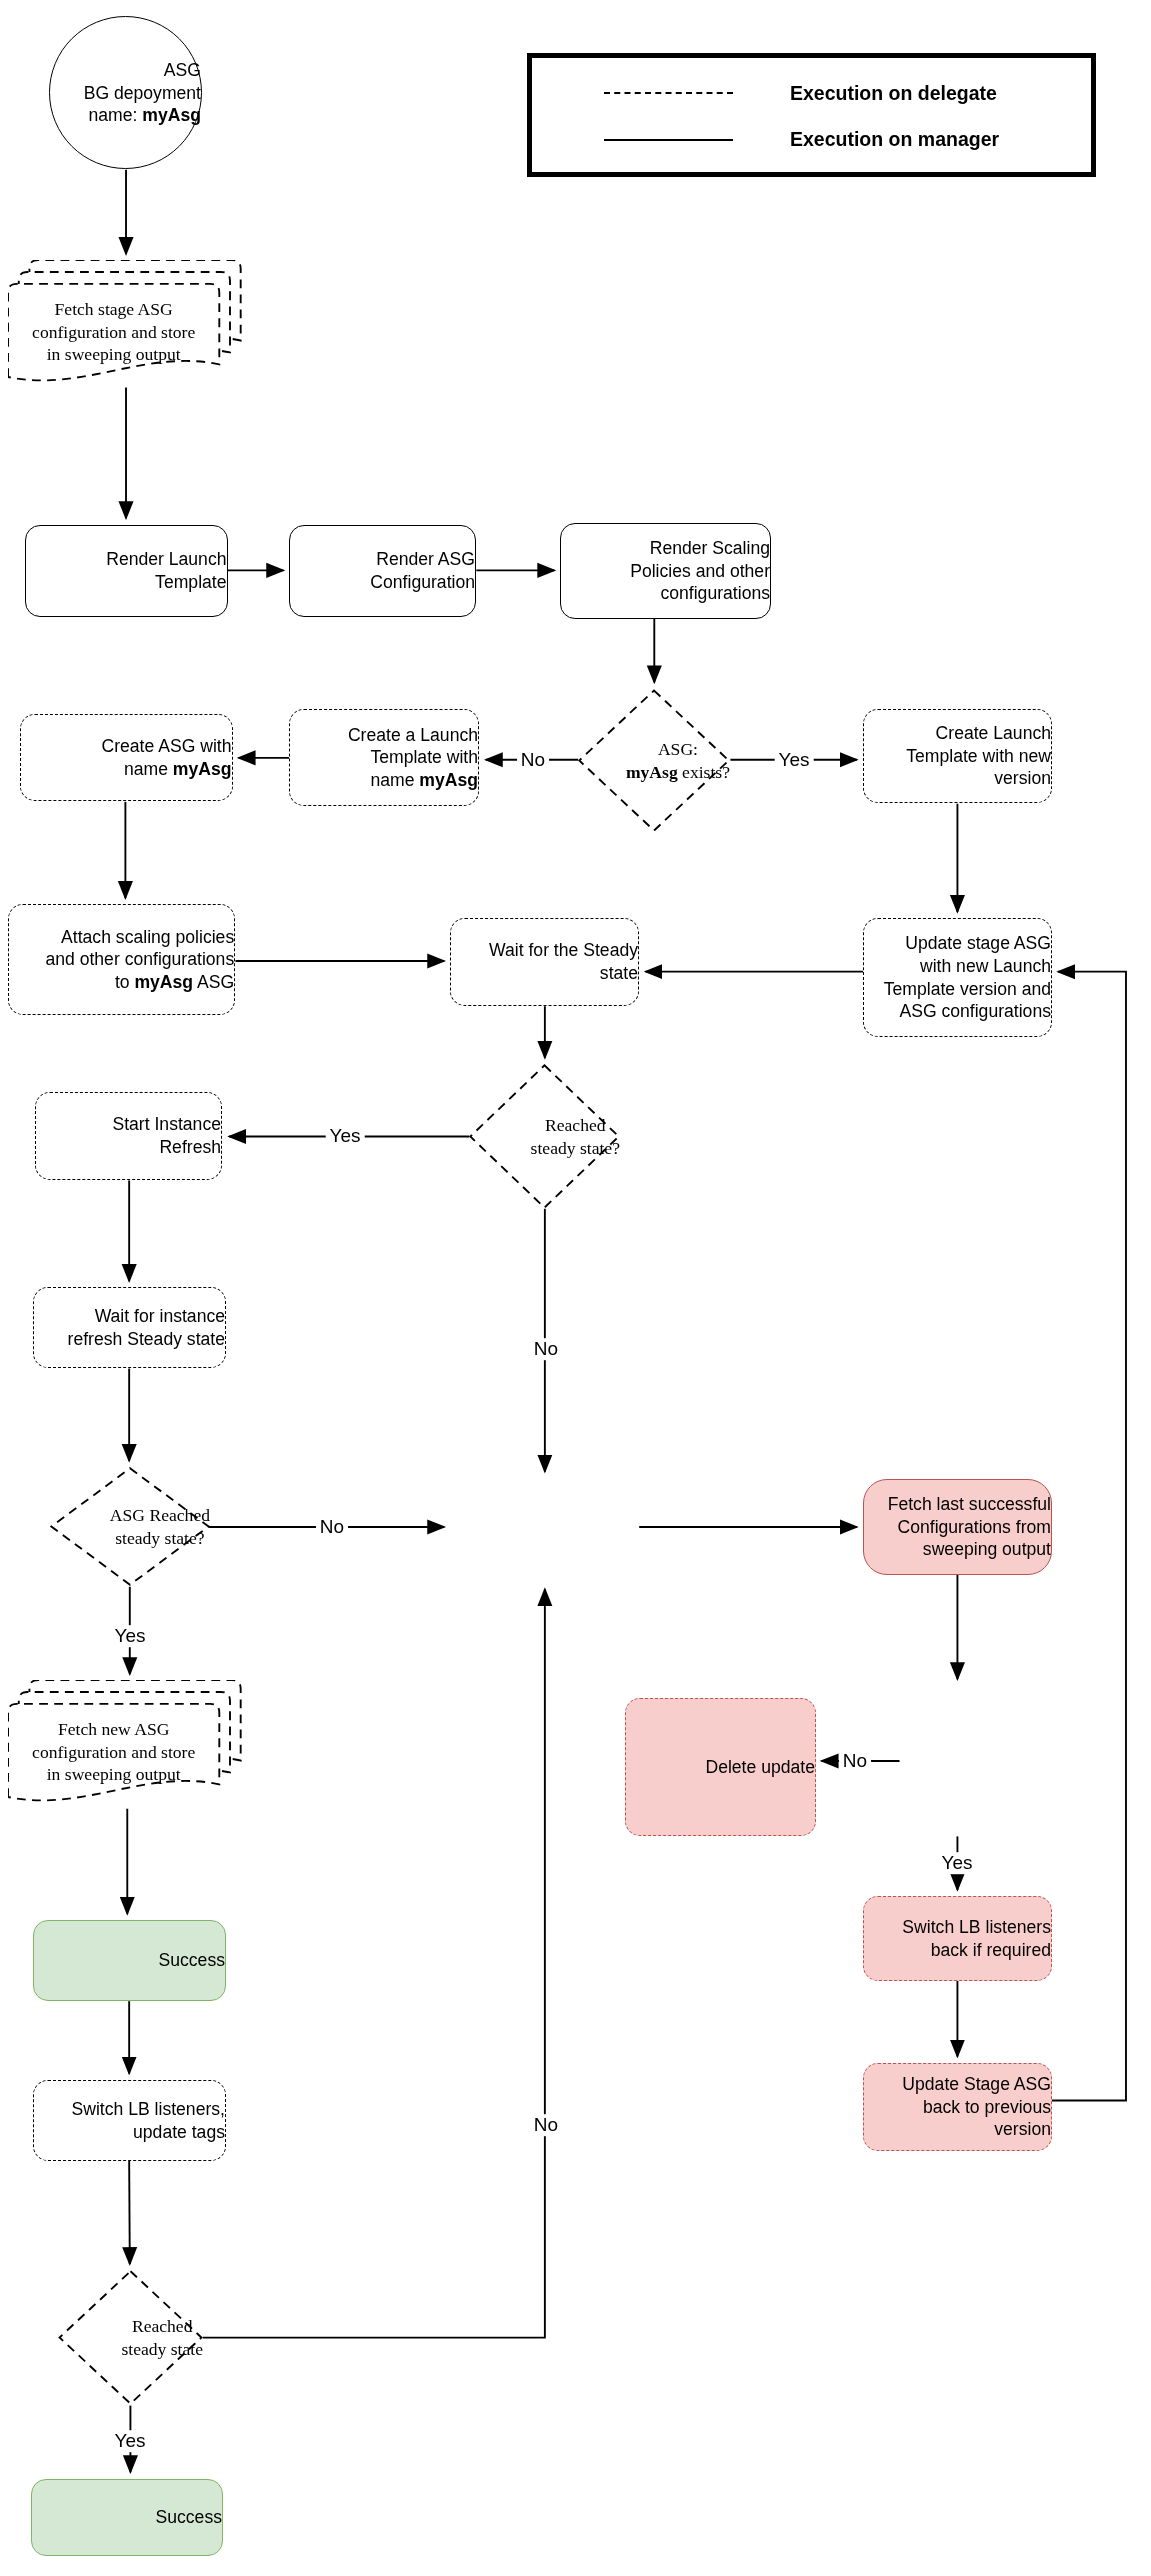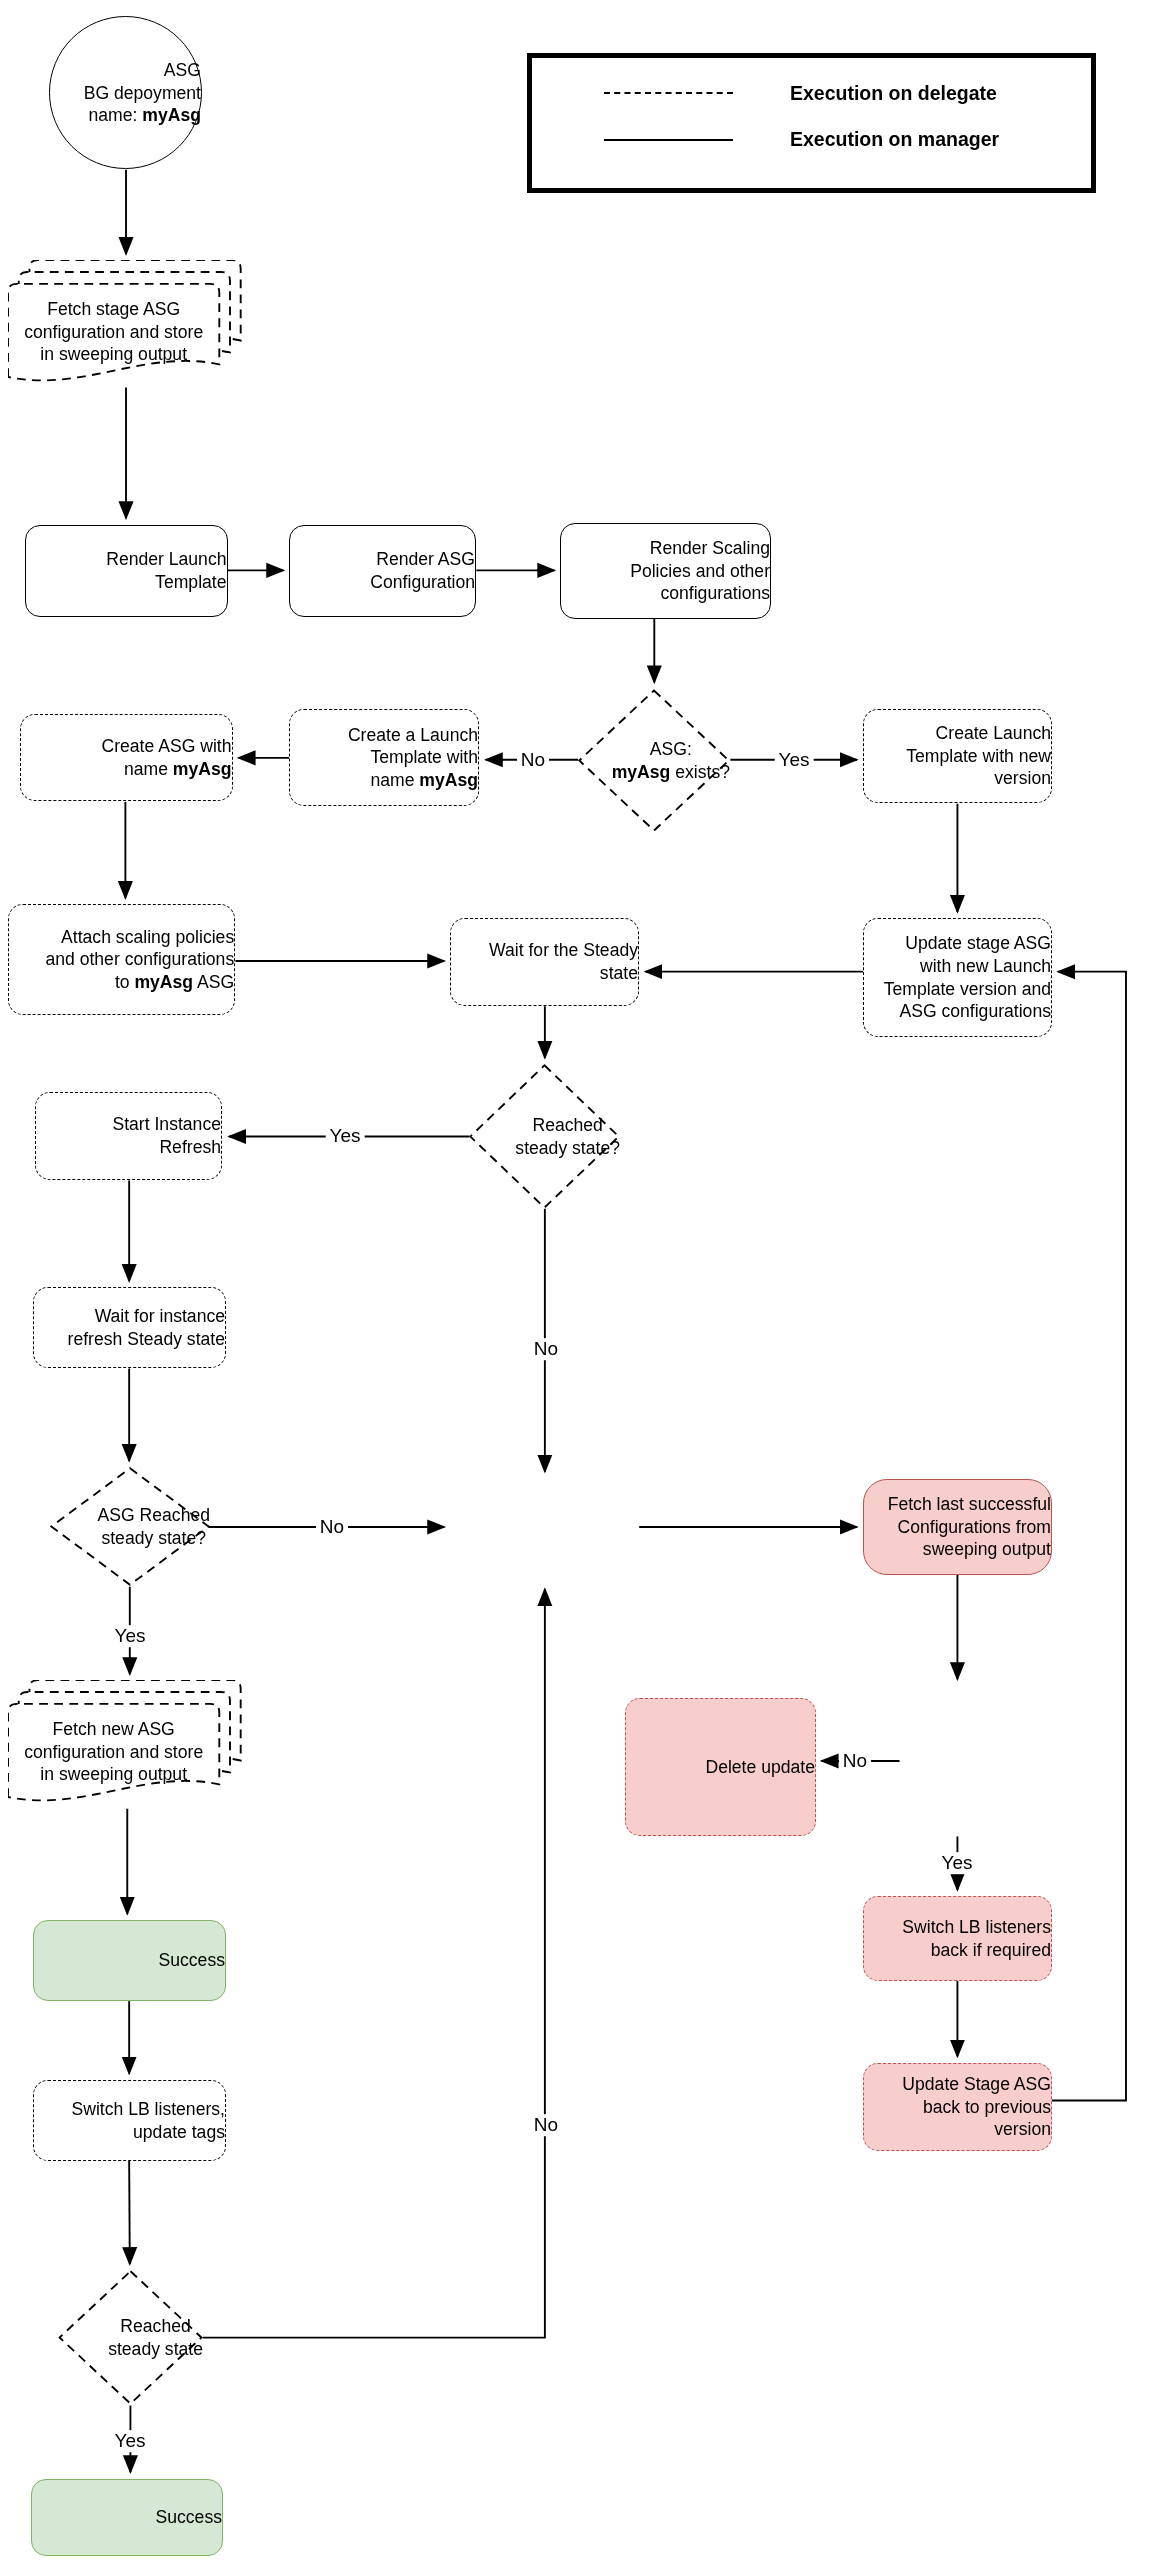--- a/index.html
+++ b/index.html
@@ -9,28 +9,28 @@
   .node{position:absolute;display:flex;align-items:flex-end;justify-content:center;
         text-align:center;font-size:17.6px;line-height:1.28;box-sizing:border-box;
         background:#fff;z-index:2;}
   .node .b{font-weight:bold;}
   .solid{border:1.9px solid #000;border-radius:15px;}
   .dashed{border:1.9px dashed #000;border-radius:15px;}
   .red-solid{background:#f8cecc;border:1.9px solid #b85450;border-radius:24px;}
   .red-dashed{background:#f8cecc;border:1.9px dashed #b85450;border-radius:15px;}
   .green{background:#d5e8d4;border:1.9px solid #82b366;border-radius:15px;}
   .circle{border:1.9px solid #000;border-radius:50%;}
-  .shape{background:transparent;border:none;padding:0;}
+  .shape{background:transparent;border:none;padding:0;font-family:Liberation Serif, serif;}
   .shape > svg{position:absolute;left:0;top:0;}
   .shape .lbl{position:relative;z-index:1;}
   .doc .lbl{position:absolute;left:0;top:24px;width:211px;height:96px;
             display:flex;align-items:center;justify-content:center;flex-direction:column;}
   .edge-label{position:absolute;z-index:3;transform:translate(-50%,-50%);
               background:#fff;font-size:19px;line-height:1;padding:1.3px 3.8px;}
-  .legend{position:absolute;left:527px;top:53px;width:569px;height:140px;
+  .legend{position:absolute;left:527px;top:53px;width:569px;height:124px;
           border:5px solid #000;box-sizing:border-box;background:#fff;z-index:2;padding-left:12px;}
   .legend .sample{position:absolute;left:72px;width:129px;height:0;}
   .legend .sample.dash{border-top:2.5px dashed #000;}
   .legend .sample.sol{border-top:2.5px solid #000;}
   .legend .ltext{position:absolute;left:258px;font-size:19.5px;font-weight:bold;
                  line-height:25px;height:25px;}
 </style>
 </head>
 <body>
 

